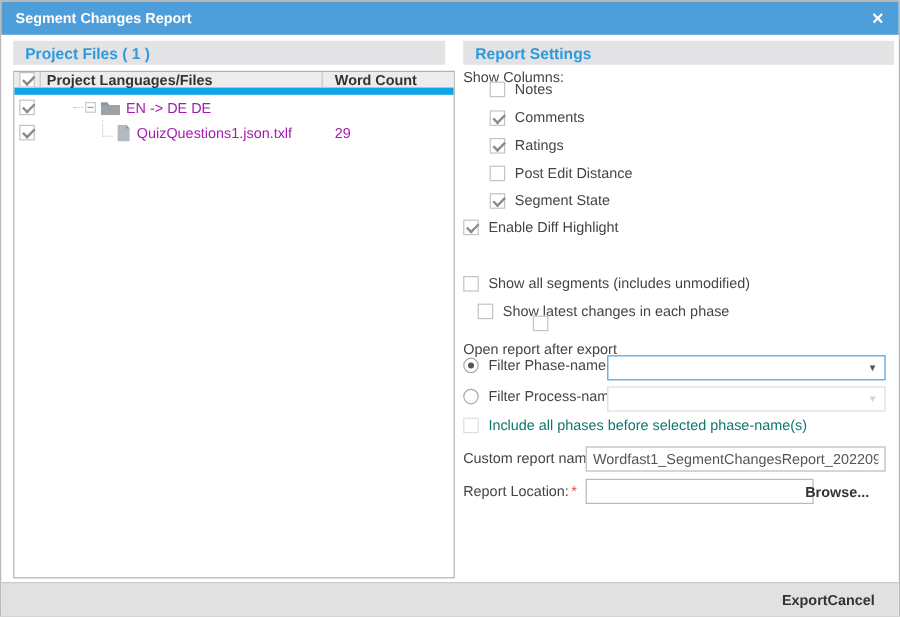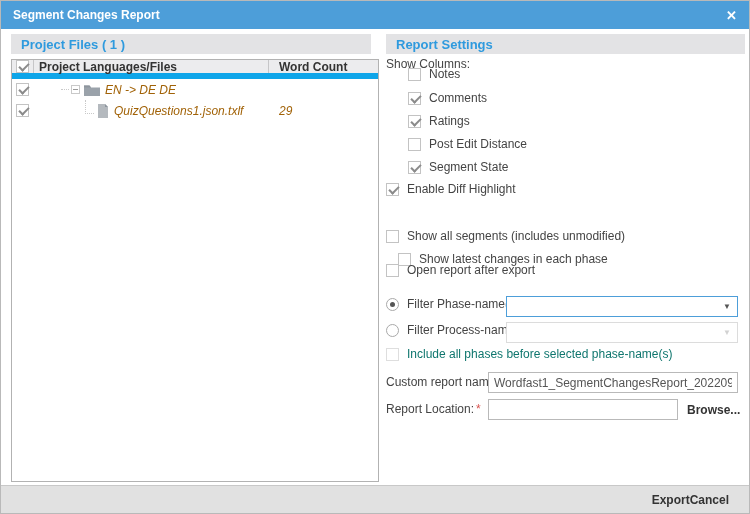--- a/index.html
+++ b/index.html
@@ -23,21 +23,21 @@
                     display:flex; align-items:center; padding-left:10px; }
   .section-header.left  { left:10px;  top:33px; width:360px; }
   .section-header.right { left:385px; top:33px; width:359px; }
 
   
   .file-table { position:absolute; left:10px; top:58px; width:368px; height:423px;
                 border:1px solid #b2b2b2; background:#fff; }
   .t-header { display:flex; height:19px; background:#ececee;
               border-bottom:6px solid #0ea5e9; align-items:center;
               font-weight:bold; color:#333; }
-  .t-row { display:flex; height:21px; align-items:flex-end; color:#a16207;font-style:italic; }
+  .t-row { display:flex; height:21px; align-items:flex-end; color:#a21caf; }
   .col-check { width:22px; align-self:stretch; display:flex; align-items:center;
                justify-content:center; border-right:1px solid #c6c6c8; }
   .t-row .col-check { border-right:1px solid transparent; }
   .col-name  { flex:1; padding-left:5px; display:flex; align-items:center; height:100%; }
   .col-count { width:110px; padding-left:10px; border-left:1px solid #c6c6c8;
                align-self:stretch; display:flex; align-items:center; }
   .t-row .col-count { border-left:1px solid transparent; }
 
   
   .indent1 { margin-left:22px; } .indent2 { margin-left:46px; }
@@ -177,21 +177,21 @@
     <span class="r-label">Enable Diff Highlight</span>
   </div>
   <div class="r-row" style="left:385px; top:228px;">
     <span class="cb"></span>
     <span class="r-label">Show all segments (includes unmodified)</span>
   </div>
   <div class="r-row" style="left:386px; top:251px;padding-left:11px;">
     <span class="cb"></span>
     <span class="r-label">Show latest changes in each phase</span>
   </div>
-  <div class="r-row" style="left:385px; top:262px;">
+  <div class="r-row" style="left:385px; top:262px;flex-direction:column;">
     <span class="cb"></span>
     <span class="r-label">Open report after export</span>
   </div>
 
   <div class="r-row" style="left:385px; top:296px;">
     <span class="radio checked"></span>
     <span class="r-label">Filter Phase-name(s):</span>
   </div>
   <div class="dropdown" style="position:absolute; left:505px; top:295px;">
     <span></span>
@@ -215,20 +215,20 @@
   <div class="r-row" style="left:385px; top:374px;">
     <span class="r-label">Custom report name:</span>
   </div>
   <input class="text-input" style="position: absolute; left: 487px; top: 371px; width: 250px;" value="Wordfast1_SegmentChangesReport_20220912T1416">
 
   <div class="r-row" style="left:385px; top:401px;">
     <span class="r-label">Report Location:</span>
       <span class="required" style="margin-left:-6px;">*</span>
   </div>
   <input class="text-input" style="position: absolute; left: 487px; top: 398px; width: 190px;" value="">
-  <span class="browse" style="position:absolute; left:670px; top:402px;padding-left:16px;">Browse...</span>
+  <span class="browse" style="position:absolute; left:654px; top:402px;padding-left:16px;">Browse...</span>
 
   <div class="footer">
     <span class="btn">Export</span>
     <span class="btn">Cancel</span>
   </div>
 
 </div>
 
 </body></html>

